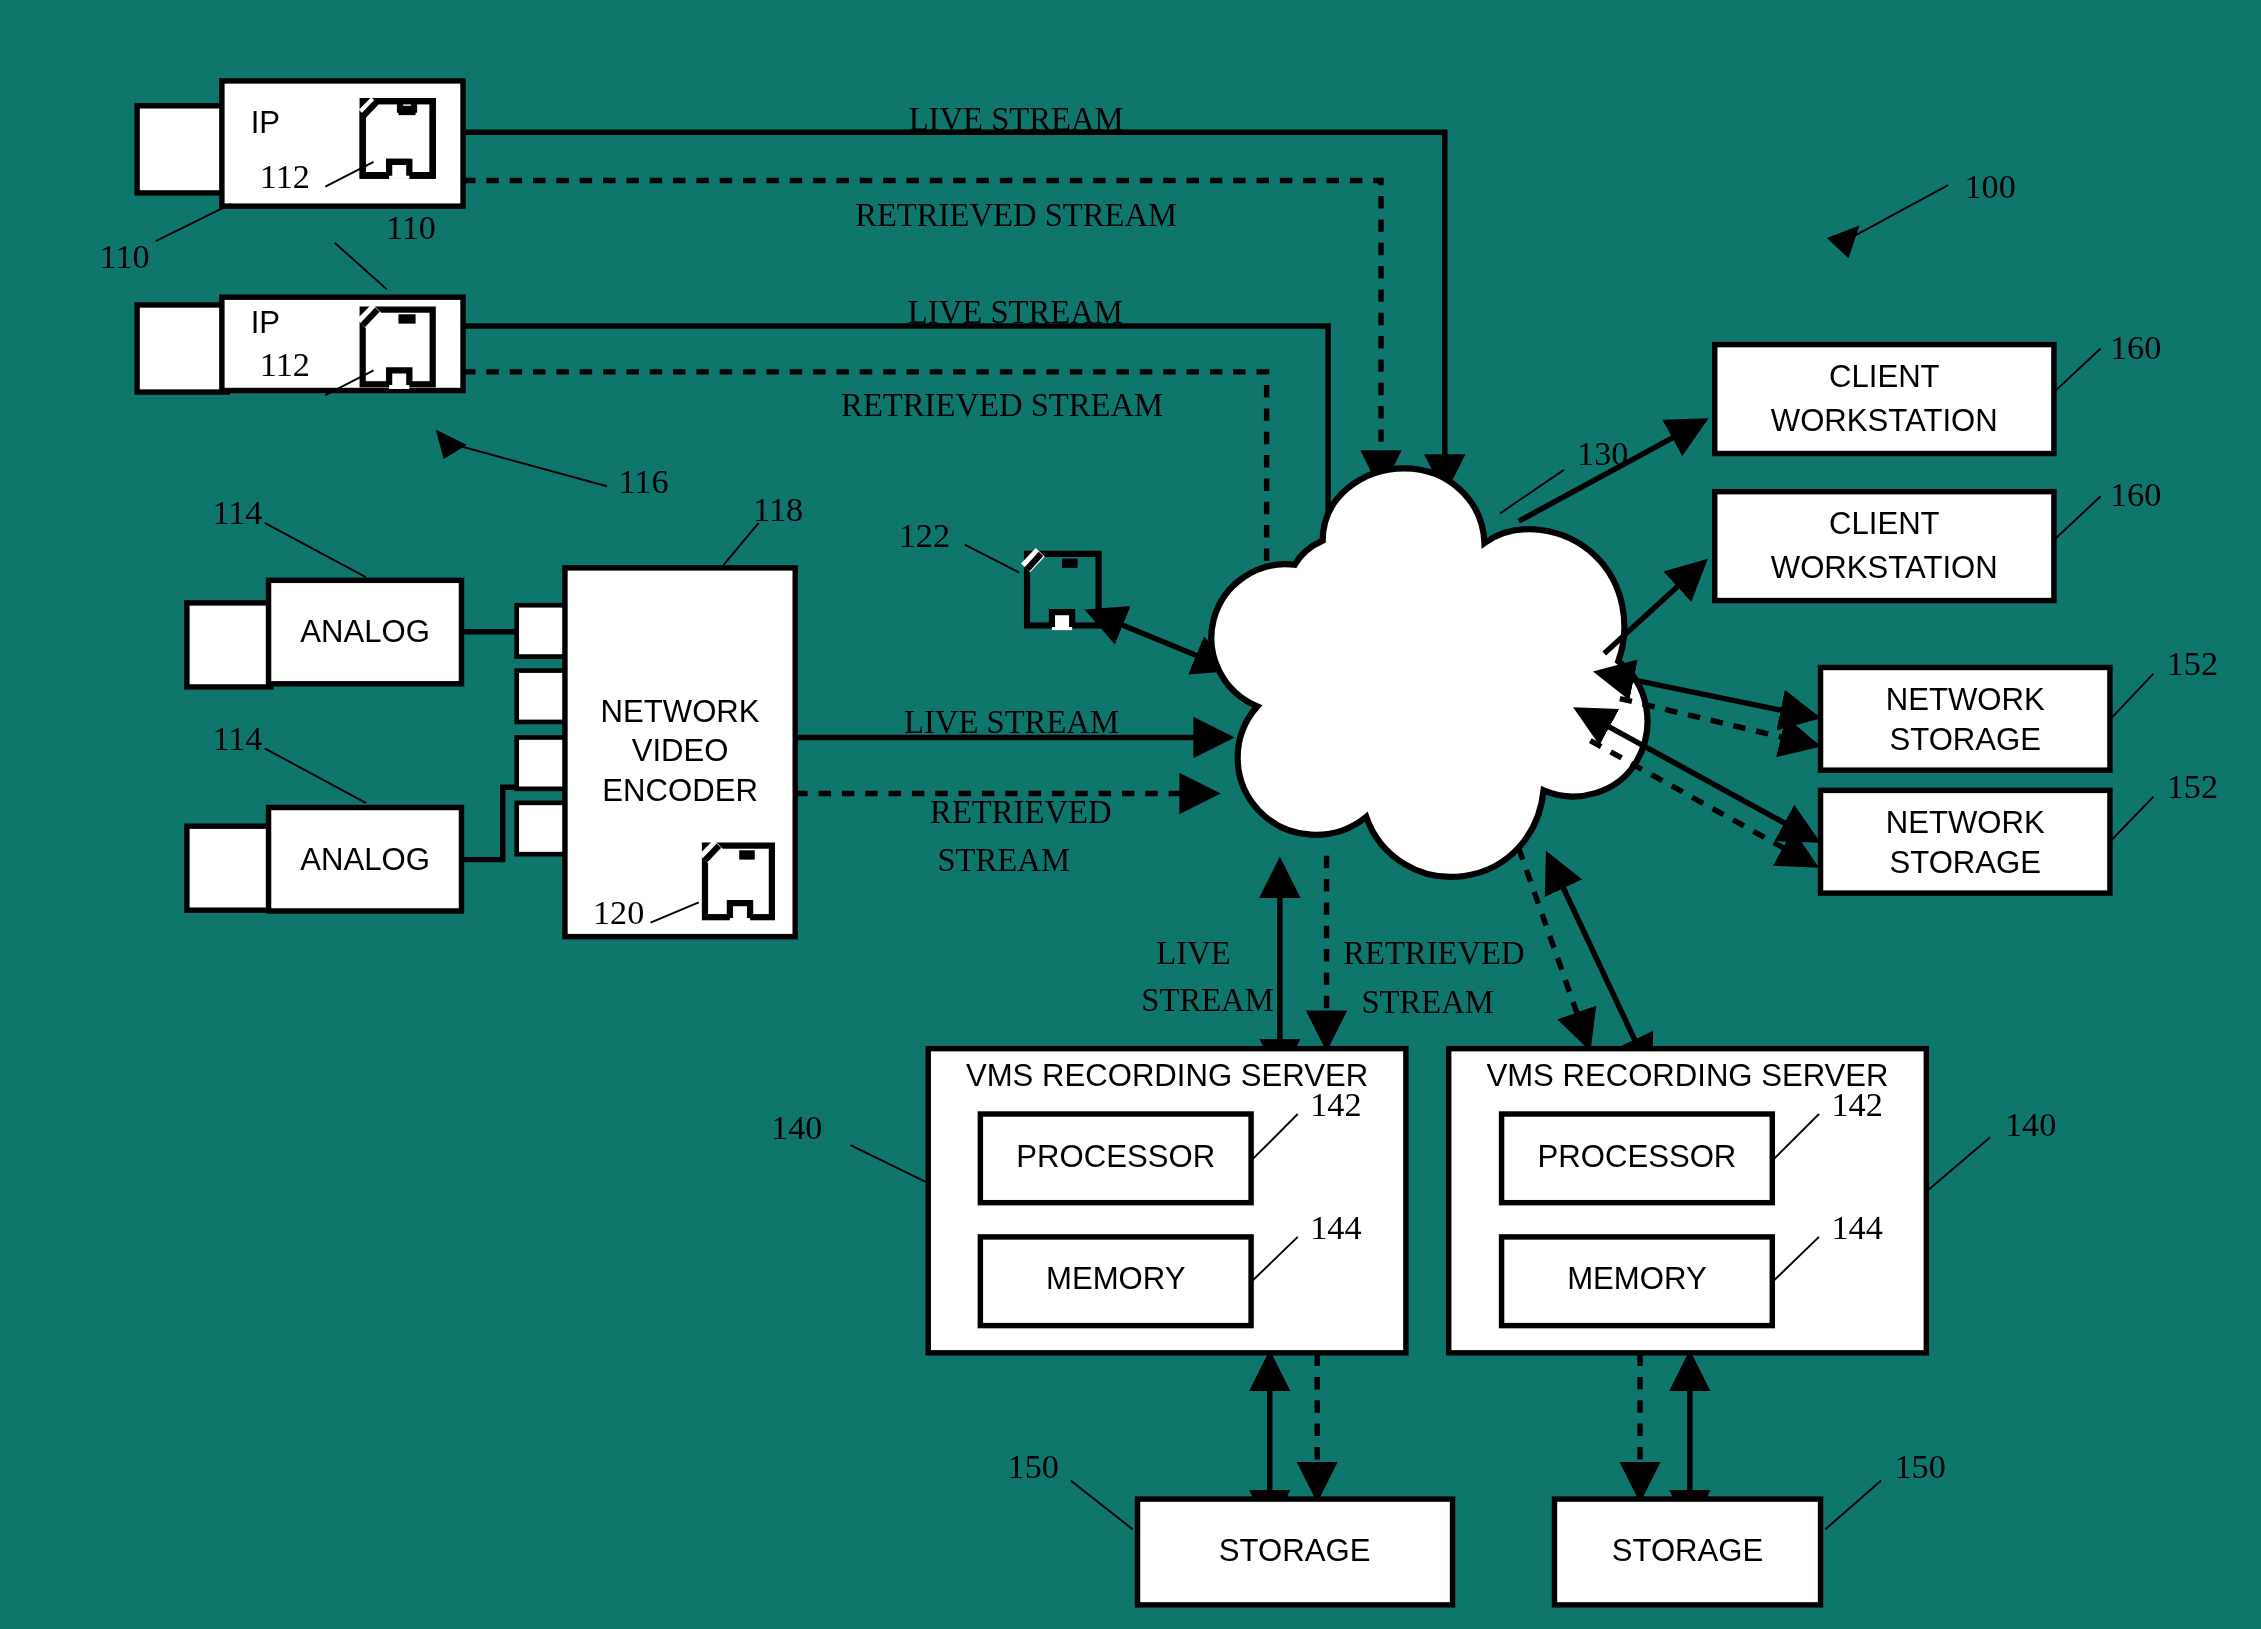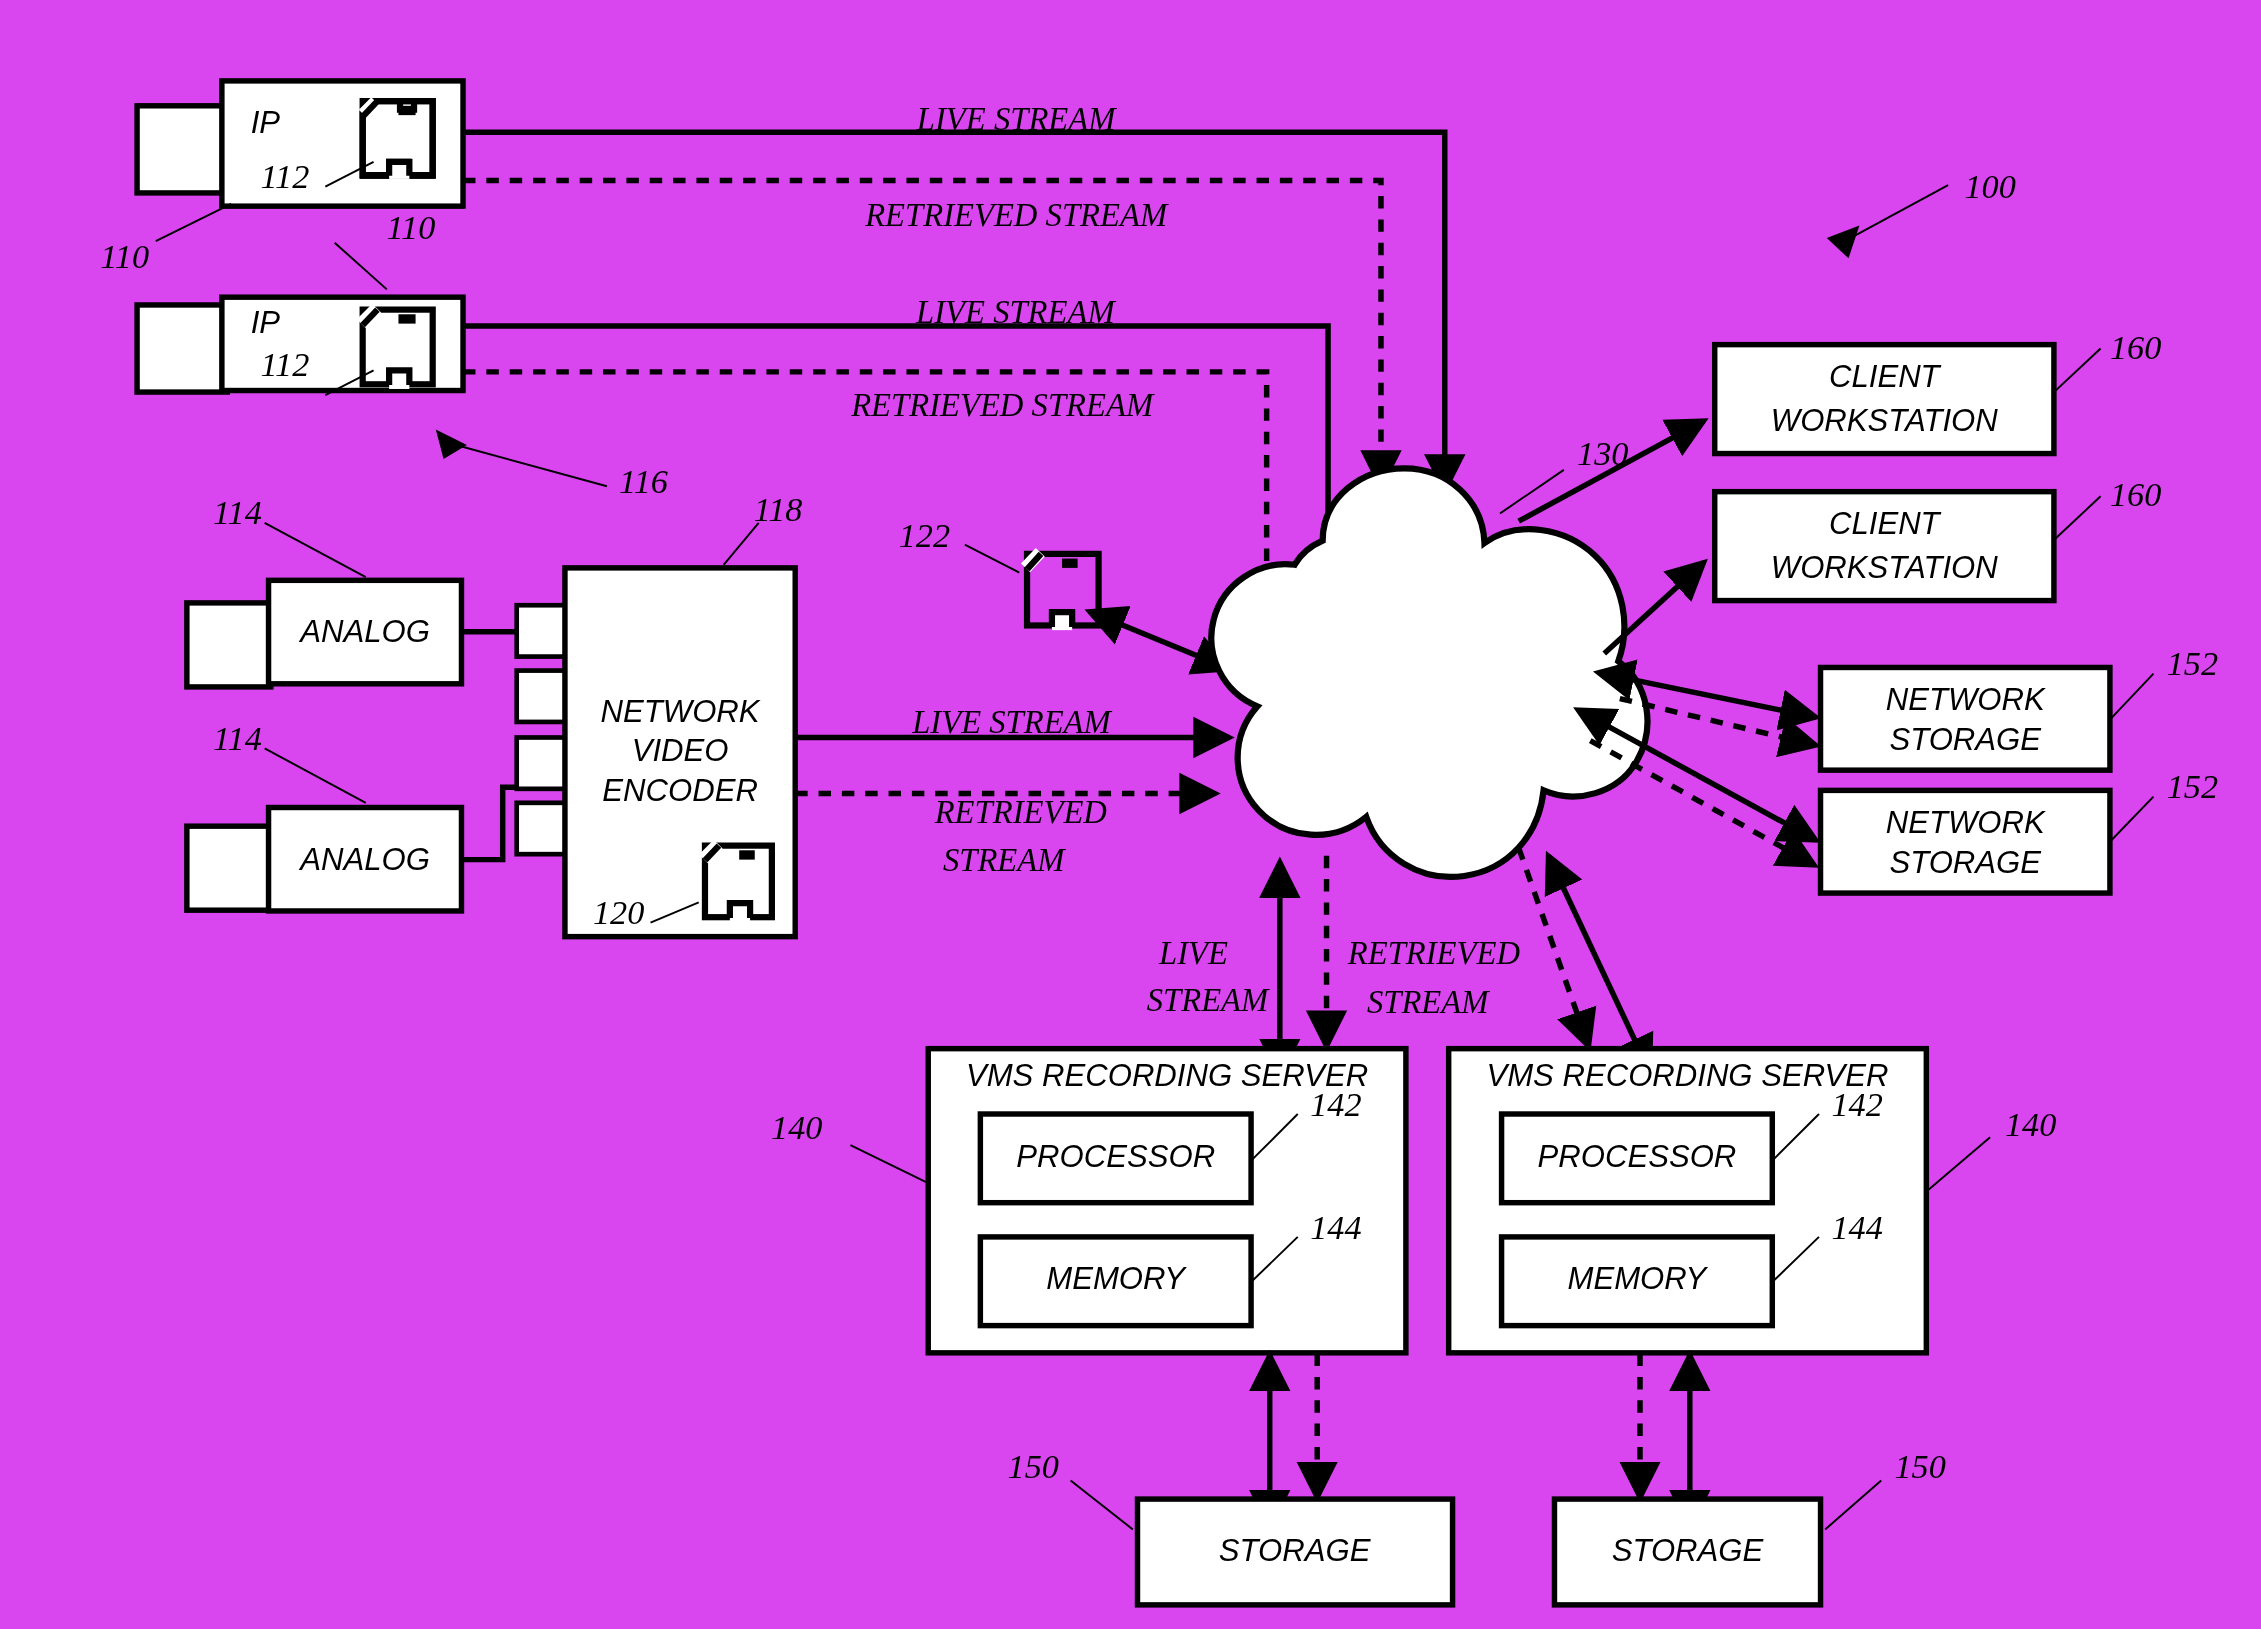--- a/index.html
+++ b/index.html
@@ -4,24 +4,23 @@
 <style>
   html, body {
     margin: 0;
     padding: 0;
     background: #ffffff;
   }
   #stage {
     position: relative;
     width: 2261px;
     height: 1629px;
-    background: #d946ef;
+    background: #0f766e;
     overflow: hidden;
     font-family: "Liberation Sans", sans-serif;
-    font-style: italic;
   }
   #diagram {
     position: absolute;
     left: 0; top: 0;
     width: 2261px;
     height: 1629px;
   }
   text.lbl {
     font-family: "Liberation Sans", sans-serif;
     fill: #000000;

